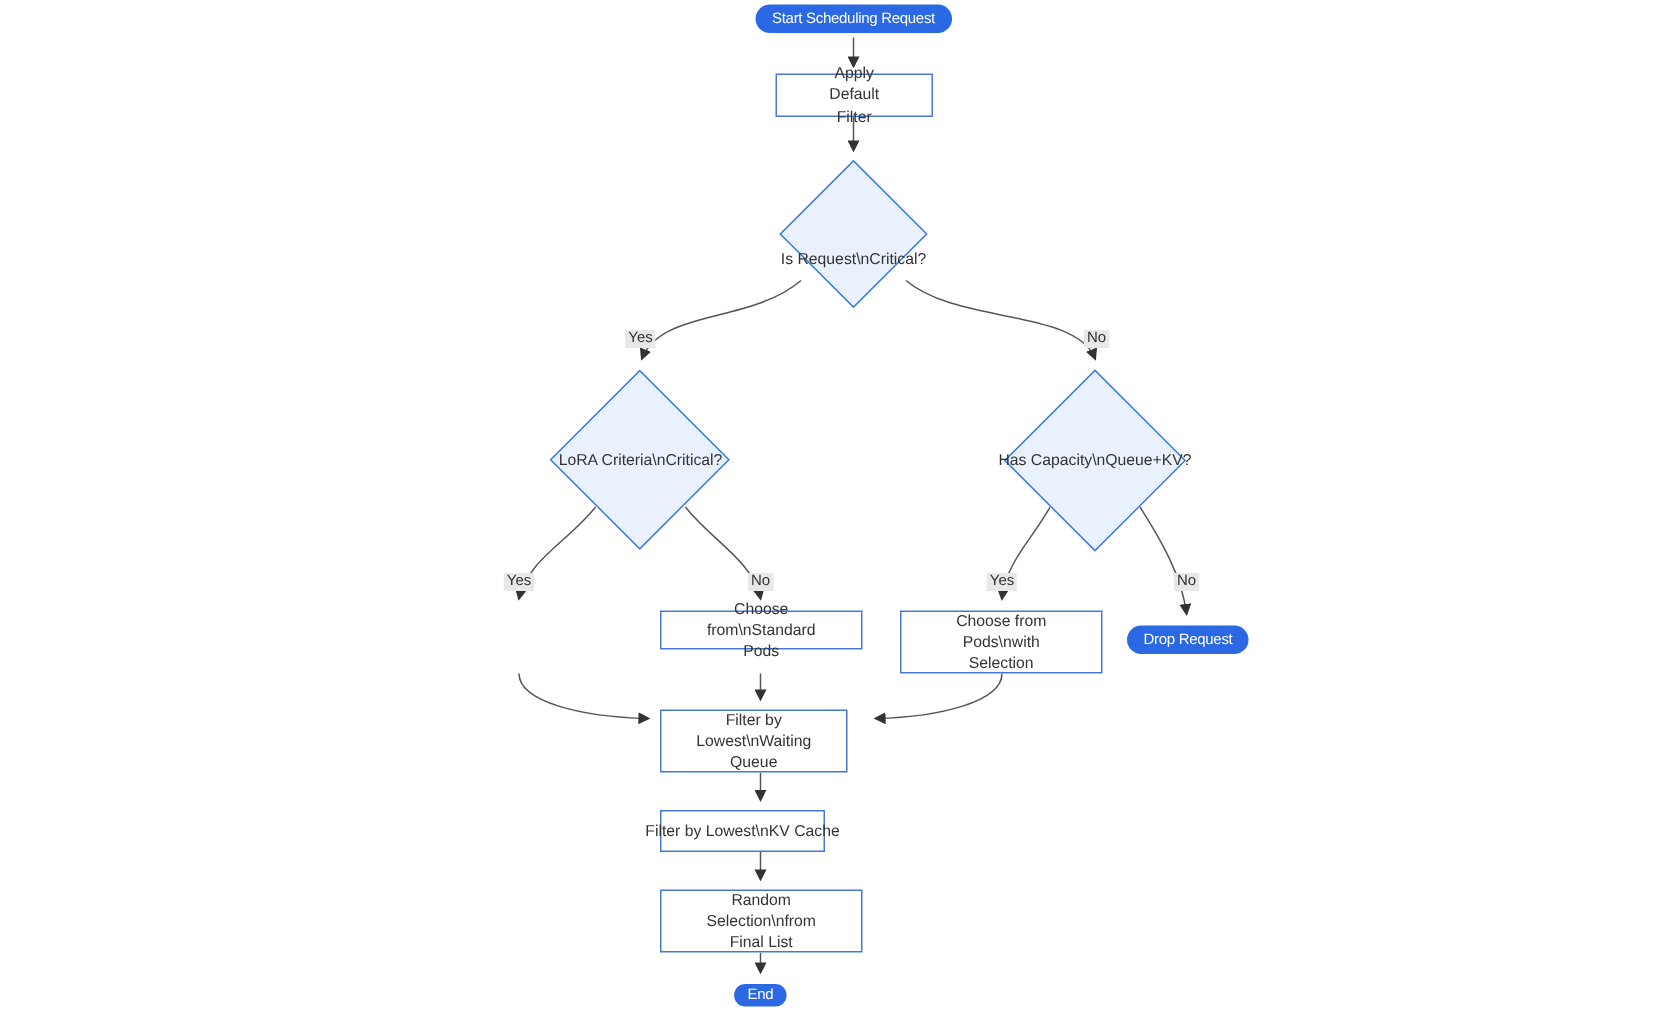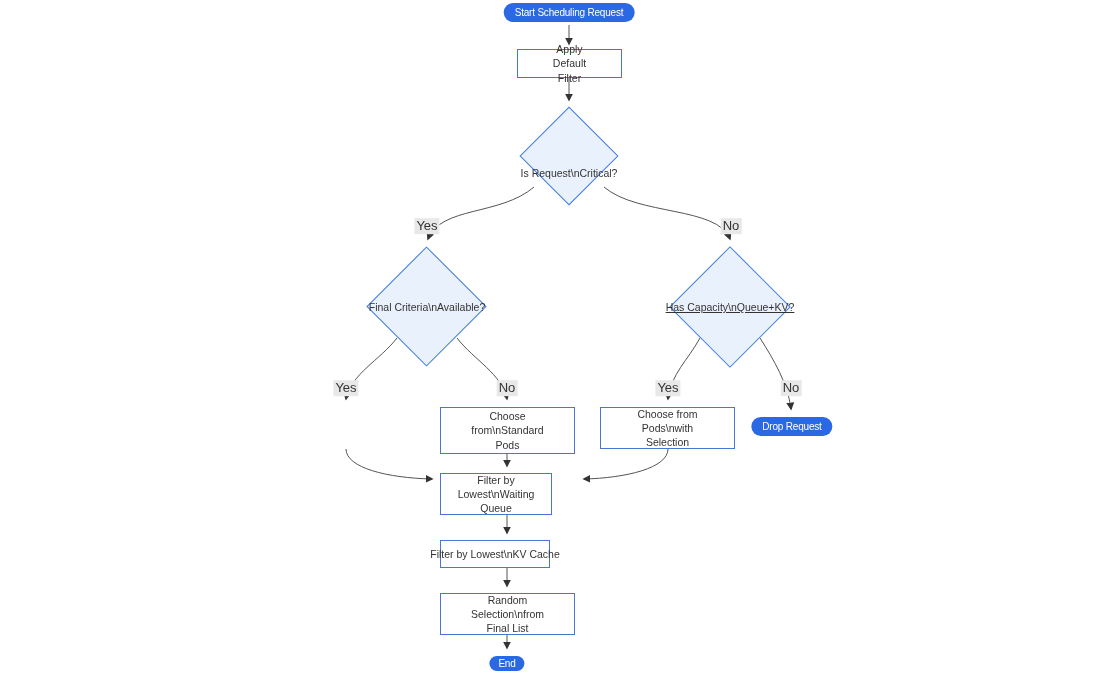--- a/index.html
+++ b/index.html
@@ -25,21 +25,21 @@
   .diamond-shape{
     position:absolute;z-index:1;background:#e9f2fc;border:1.5px solid #3d7ae0;
     transform:rotate(45deg);box-sizing:border-box;
   }
   .diamond-label{
     position:absolute;z-index:2;transform:translate(-50%,-50%);
     font-size:10.5px;color:#333333;white-space:nowrap;text-align:center;
   }
   .edge-label{
     position:absolute;z-index:2;transform:translate(-50%,-50%);
-    font-size:13px;color:#333333;background:#e8e8e8;padding:0 2px;line-height:1.2;
+    font-size:10px;color:#333333;background:#e8e8e8;padding:0 2px;line-height:1.2;
   }
 </style>
 </head>
 <body>
 
 <div id="canvas">
 
   <svg id="edges" width="1103" height="685" viewBox="0 0 1103 685">
     <defs>
       <marker id="arrow" viewBox="0 0 10 10" markerWidth="8" markerHeight="8" refX="8" refY="5" orient="auto">
@@ -66,38 +66,38 @@
 
   <div class="node pill" style="left:569px;top:3px;">Start Scheduling Request</div>
 
   <div class="node pill" style="left:792px;top:417px;">Drop Request</div>
 
   <div class="node pill end" style="left:507px;top:656px;">End</div>
 
   <div class="node process" style="left:517px;top:49px;width:105px;height:29px;">Apply Default Filter</div>
 
 
-  <div class="node process" style="left:440px;top:407px;width:135px;height:47px;">Choose from\nStandard Pods</div>
+  <div class="node process" style="left:440px;top:407px;width:135px;height:26px;">Choose from\nStandard Pods</div>
 
   <div class="node process" style="left:600px;top:407px;width:135px;height:42px;">Choose from Pods\nwith Selection</div>
 
-  <div class="node process" style="left:440px;top:473px;width:112px;height:42px;">Filter by Lowest\nWaiting Queue</div>
+  <div class="node process" style="left:440px;top:473px;width:125px;height:42px;">Filter by Lowest\nWaiting Queue</div>
 
   <div class="node process nopad nowrap" style="left:440px;top:540px;width:110px;height:28px;">Filter by Lowest\nKV Cache</div>
 
   <div class="node process" style="left:440px;top:593px;width:135px;height:42px;">Random Selection\nfrom Final List</div>
 
   <div class="diamond-shape" style="left:534px;top:121px;width:70px;height:70px;"></div>
   <div class="diamond-label" style="left:569px;top:149px;margin-top:24px;">Is Request\nCritical?</div>
 
   <div class="diamond-shape" style="left:384px;top:264px;width:85px;height:85px;"></div>
-  <div class="diamond-label" style="left:427px;top:307px;">Final Criteria\nAvailable?</div>
+  <div class="diamond-label" style="left:427px;top:307px;">LoRA Criteria\nCritical?</div>
 
   <div class="diamond-shape" style="left:687px;top:264px;width:86px;height:86px;"></div>
-  <div class="diamond-label" style="left:730px;top:307px;text-decoration:underline;">Has Capacity\nQueue+KV?</div>
+  <div class="diamond-label" style="left:730px;top:307px;">Has Capacity\nQueue+KV?</div>
 
   <div class="edge-label" style="left:427px;top:226px;">Yes</div>
   <div class="edge-label" style="left:731px;top:226px;">No</div>
   <div class="edge-label" style="left:346px;top:388px;">Yes</div>
   <div class="edge-label" style="left:507px;top:388px;">No</div>
   <div class="edge-label" style="left:668px;top:388px;">Yes</div>
   <div class="edge-label" style="left:791px;top:388px;">No</div>
 
 </div>
 

